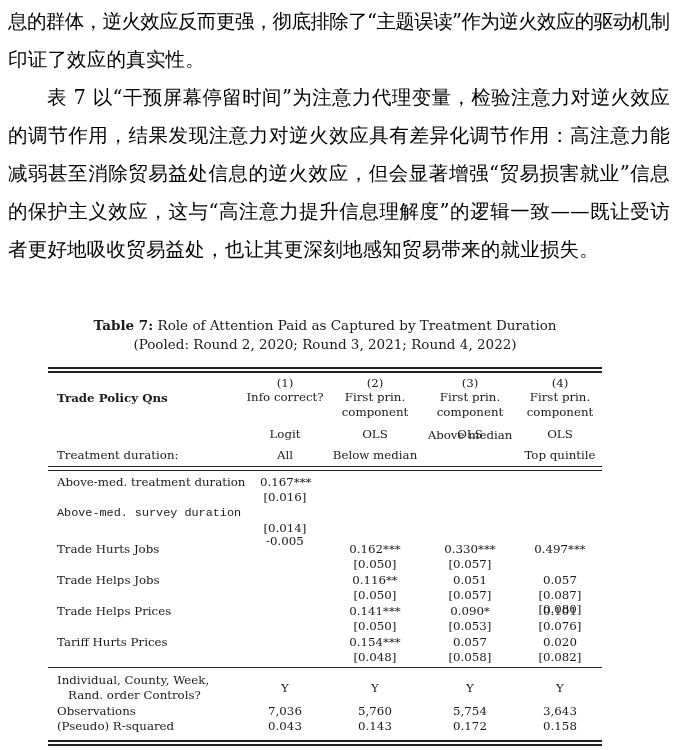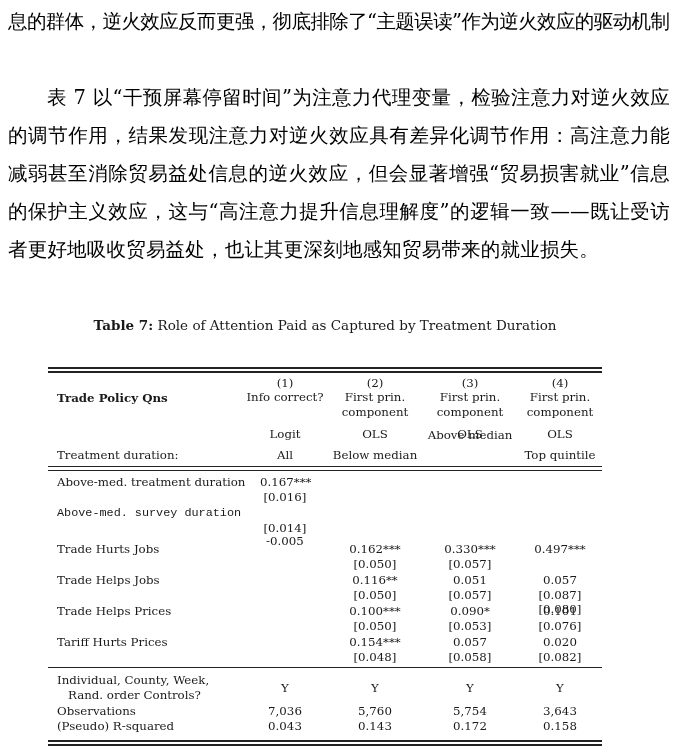--- a/index.html
+++ b/index.html
@@ -34,27 +34,29 @@
   .col2 { left: 320px; }
   .col3 { left: 415px; }
   .col4 { left: 505px; }
   .bold { font-weight: bold; }
 </style>
 </head>
 <body>
 
 <div class="body-text" style="top:3px;">
   <p style="text-align:left; white-space:nowrap; letter-spacing:-0.6px;">息的群体，逆火效应反而更强，彻底排除了“主题误读”作为逆火效应的驱动机制，</p>
+  <p>印证了效应的真实性。</p>
 </div>
 <div class="body-text" style="top:79px;">
   <p class="indent">表 7 以“干预屏幕停留时间”为注意力代理变量，检验注意力对逆火效应的调节作用，结果发现注意力对逆火效应具有差异化调节作用：高注意力能减弱甚至消除贸易益处信息的逆火效应，但会显著增强“贸易损害就业”信息的保护主义效应，这与“高注意力提升信息理解度”的逻辑一致——既让受访者更好地吸收贸易益处，也让其更深刻地感知贸易带来的就业损失。</p>
 </div>
 
 <div class="table-caption">
   <div><b>Table 7:</b> <span>Role of Attention Paid as Captured by Treatment Duration</span></div>
+  <div>(Pooled: Round 2, 2020; Round 3, 2021; Round 4, 2022)</div>
 </div>
 
 <div class="rule" style="top:367px; height:1.5px;"></div>
 <div class="rule" style="top:371px; height:1.5px;"></div>
 <div class="rule" style="top:466px; height:1.3px;"></div>
 <div class="rule" style="top:469.5px; height:1.3px;"></div>
 <div class="rule" style="top:667px; height:1.3px;"></div>
 <div class="rule" style="top:740px; height:1.5px;"></div>
 <div class="rule" style="top:744px; height:1.5px;"></div>
 
@@ -101,21 +103,21 @@
 
 <div class="cell c-left" style="top:573px;">Trade Helps Jobs</div>
 <div class="cell col col2" style="top:573px;">0.116**</div>
 <div class="cell col col2" style="top:588px;">[0.050]</div>
 <div class="cell col col3" style="top:573px;">0.051</div>
 <div class="cell col col3" style="top:588px;">[0.057]</div>
 <div class="cell col col4" style="top:573px;">0.057</div>
 <div class="cell col col4" style="top:588px;">[0.087]</div>
 
 <div class="cell c-left" style="top:604px;">Trade Helps Prices</div>
-<div class="cell col col2" style="top:604px;">0.100***</div>
+<div class="cell col col2" style="top:604px;">0.141***</div>
 <div class="cell col col2" style="top:619px;">[0.050]</div>
 <div class="cell col col3" style="top:604px;">0.090*</div>
 <div class="cell col col3" style="top:619px;">[0.053]</div>
 <div class="cell col col4" style="top:604px;">0.101</div>
 <div class="cell col col4" style="top:619px;">[0.076]</div>
 
 <div class="cell c-left" style="top:635px;">Tariff Hurts Prices</div>
 <div class="cell col col2" style="top:635px;">0.154***</div>
 <div class="cell col col2" style="top:650px;">[0.048]</div>
 <div class="cell col col3" style="top:635px;">0.057</div>

